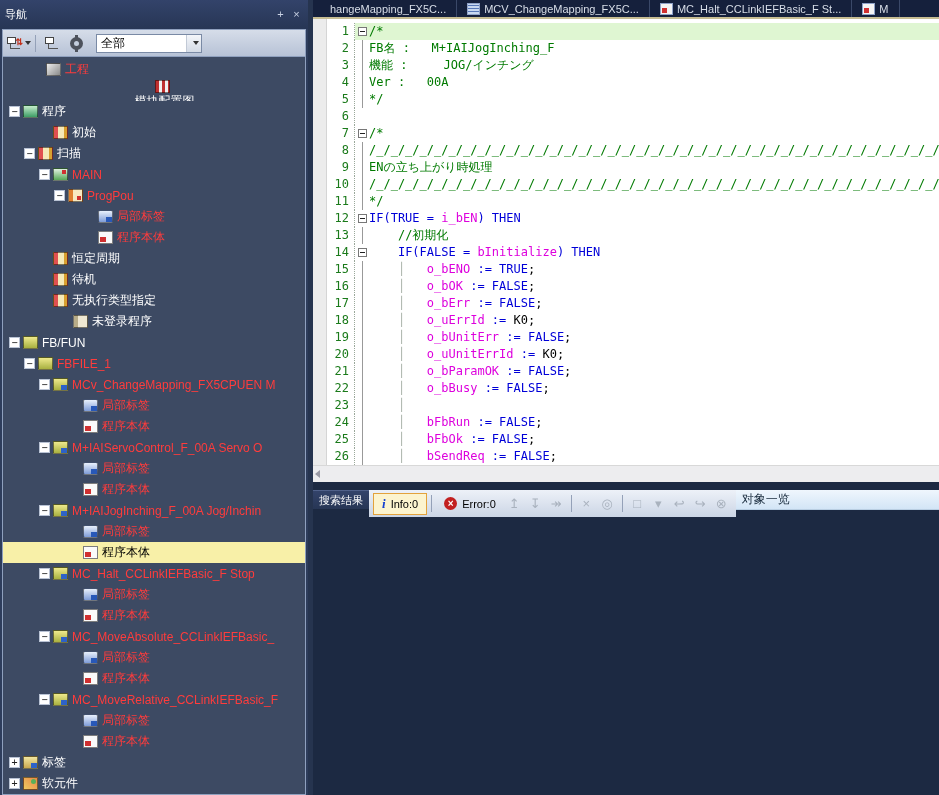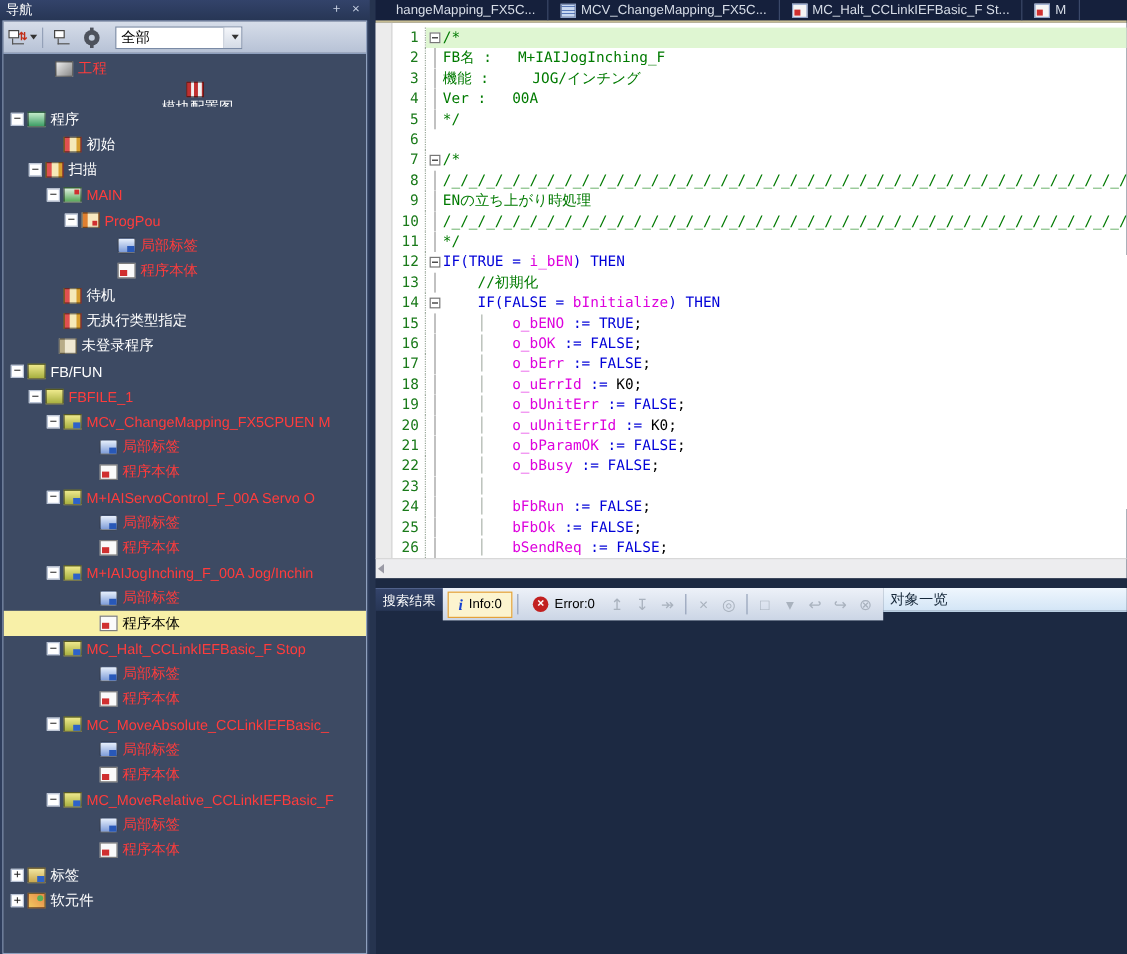--- a/index.html
+++ b/index.html
@@ -2,21 +2,21 @@
 <html><head>
 <meta charset="utf-8">
 <style>
   *{box-sizing:border-box;margin:0;padding:0}
   html,body{width:939px;height:795px;overflow:hidden}
   body{font-family:"Liberation Sans",sans-serif;background:#1c2942}
   #app{width:939px;height:795px;display:flex}
 
   
   .nav-panel{width:313px;flex:none;display:flex;flex-direction:column;background:#2e3d5c;border-right:5px solid #26344f}
-  .nav-title{height:17px;flex:none;display:flex;align-items:center;padding:0 5px;color:#fff;font-size:11px;background:linear-gradient(#33436a,#273655)}
+  .nav-title{height:29px;flex:none;display:flex;align-items:center;padding:0 5px;color:#fff;font-size:11px;background:linear-gradient(#33436a,#273655)}
   .nav-title .t{flex:1}
   .winico{width:13px;height:13px;display:flex;align-items:center;justify-content:center;color:#c9d2e4;font-size:11px;line-height:11px;margin-left:3px}
   .nav-client{flex:1;display:flex;flex-direction:column;min-height:0;margin:0 2px;border:1px solid #8fa0be;background:#3d4a63}
   .nav-toolbar{height:27px;flex:none;display:flex;align-items:center;background:linear-gradient(#d6dde9,#b7c2d6);padding:0 4px;border-bottom:1px solid #8fa0be}
   .tbtn{height:21px;min-width:24px;display:flex;align-items:center;justify-content:center;position:relative}
   .tree-ico{width:15px;height:13px;position:relative;display:inline-block}
   .tree-ico::before{content:"";position:absolute;left:0;top:0;width:7px;height:5px;background:#fff;border:1px solid #444}
   .tree-ico::after{content:"";position:absolute;left:3px;top:7px;width:9px;height:4px;border-left:1px solid #555;border-bottom:1px solid #555}
   .redmark{position:absolute;right:-1px;top:1px;color:#c22e18;font-size:9px;line-height:9px;font-weight:bold}
   .caret{width:0;height:0;border-left:3px solid transparent;border-right:3px solid transparent;border-top:4px solid #333;margin-left:3px}
@@ -169,28 +169,33 @@
             <span>局部标签</span>
           </div>
           <div class="row red" style="padding-left: 81px;">
             <span class="sp"></span>
             <span class="ti program-body"></span>
             <span>程序本体</span>
           </div>
           <div class="row white" style="padding-left: 36px;">
             <span class="sp"></span>
             <span class="ti program"></span>
+            <span>恒定周期</span>
+          </div>
+          <div class="row white" style="padding-left: 36px;">
+            <span class="sp"></span>
+            <span class="ti program"></span>
             <span>待机</span>
           </div>
           <div class="row white" style="padding-left: 36px;">
             <span class="sp"></span>
             <span class="ti program"></span>
             <span>无执行类型指定</span>
           </div>
-          <div class="row white" style="padding-left: 32px; text-align: center;">
+          <div class="row white" style="padding-left: 56px; text-align: center;">
             <span class="sp"></span>
             <span class="ti unreg-program"></span>
             <span>未登录程序</span>
           </div>
           <div class="row white" style="padding-left: 6px;">
             <span class="box">−</span>
             <span class="ti folder"></span>
             <span>FB/FUN</span>
           </div>
           <div class="row red" style="padding-left: 21px;">

